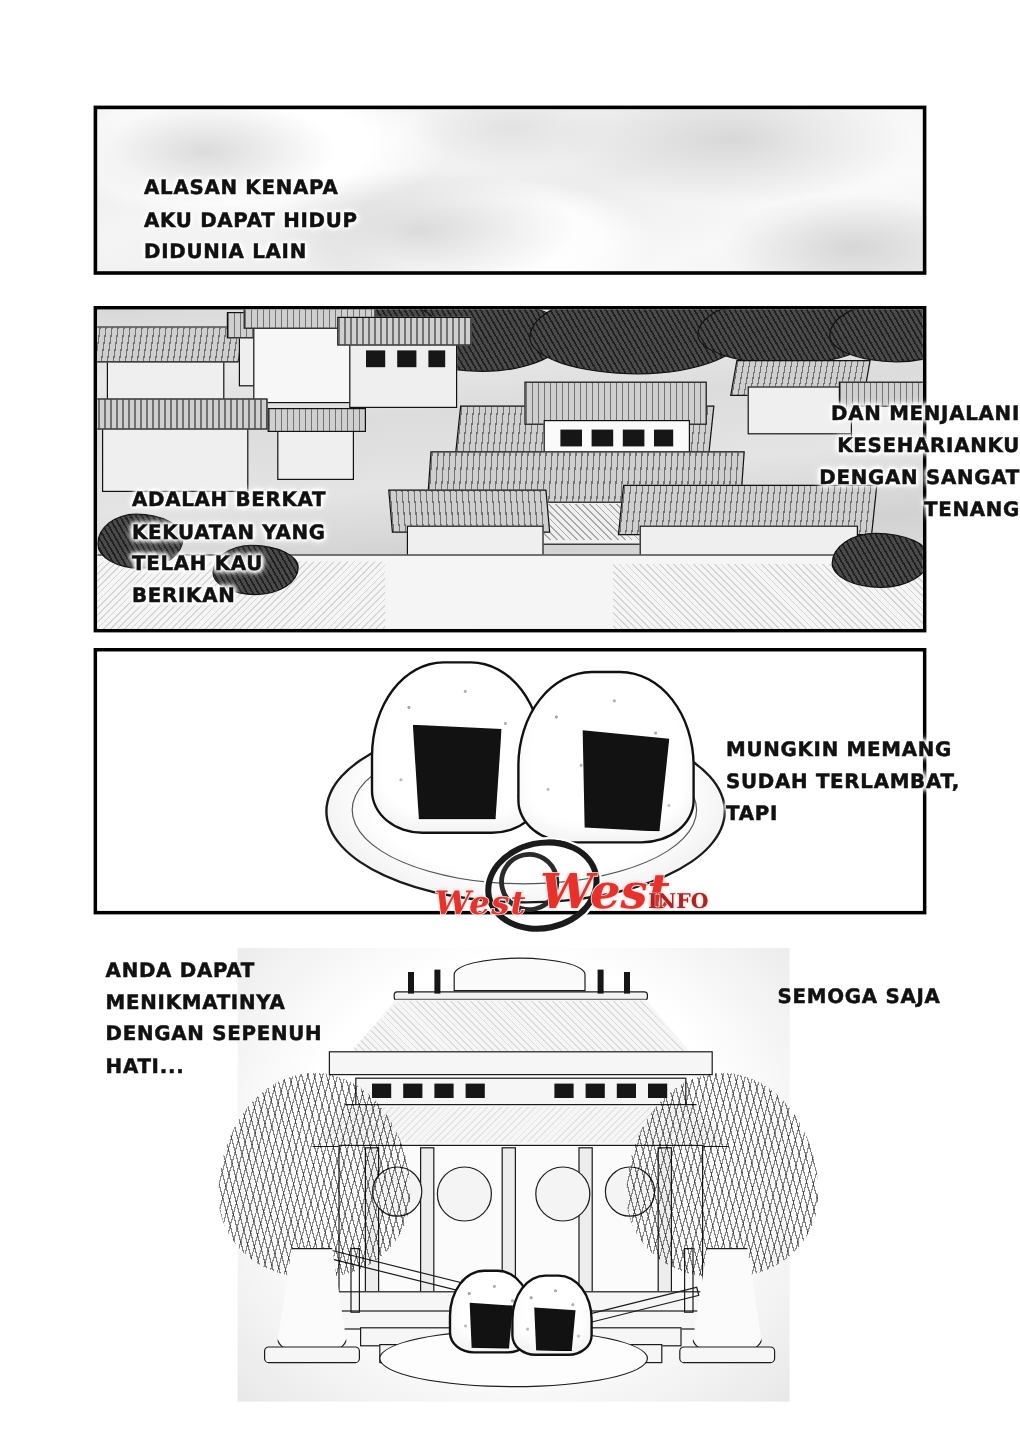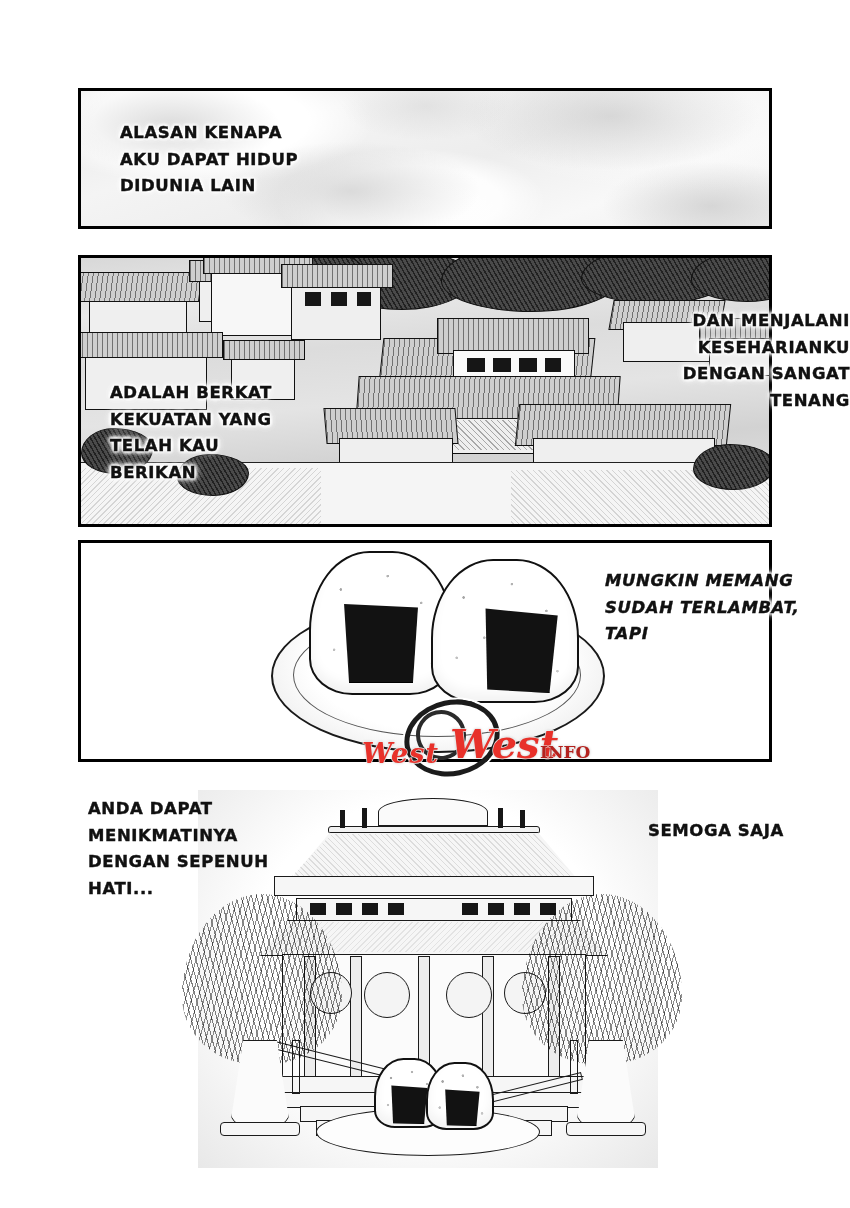--- a/index.html
+++ b/index.html
@@ -39,20 +39,21 @@
     letter-spacing: 0.6px;
     color: #111;
     white-space: pre-line;
     text-transform: uppercase;
     -webkit-text-stroke: 0.4px #111;
   }
   .cap.halo {
     text-shadow:
       0 0 4px #fff, 0 0 4px #fff, 0 0 4px #fff, 0 0 4px #fff,
       0 0 8px #fff, 0 0 8px #fff, 1px 1px 3px #fff, -1px -1px 3px #fff;
+    margin-top: 24px;
   }
 
   
   #panel1 {
     left: 78px; top: 88px; width: 694px; height: 141px;
     background:
       radial-gradient(ellipse 240px 90px at 120px 30px, #ffffff 0%, #ffffff 45%, rgba(255,255,255,0) 72%),
       radial-gradient(ellipse 180px 70px at 330px 110px, #ffffff 0%, rgba(255,255,255,0.85) 50%, rgba(255,255,255,0) 75%),
       radial-gradient(ellipse 300px 120px at 600px 20px, #fbfbfb 0%, rgba(250,250,250,0) 70%),
       linear-gradient(160deg, #e7e7e7 0%, #f4f4f4 28%, #ededed 55%, #f8f8f8 78%, #efefef 100%);
@@ -310,21 +311,21 @@
     <div class="onigiri" style="left:228px; top:8px; width:140px; height:140px;">
       <div class="rice-tex"></div>
     </div>
     <div class="nori" style="left:258px; top:56px; width:82px; height:82px; clip-path:polygon(6% 6%, 94% 10%, 88% 100%, 12% 100%); border-radius:6px;"></div>
 
     <div class="onigiri" style="left:350px; top:16px; width:144px; height:140px;">
       <div class="rice-tex"></div>
     </div>
     <div class="nori" style="left:398px; top:62px; width:80px; height:86px; clip-path:polygon(8% 4%, 96% 12%, 86% 100%, 10% 96%); border-radius:6px;"></div>
   </div>
-  <div class="cap halo" style="left:605px; top:568px; width:225px;font-style:italic;">MUNGKIN MEMANG
+  <div class="cap halo" style="left:605px; top:588px; width:225px;">MUNGKIN MEMANG
 SUDAH TERLAMBAT,
 TAPI</div>
 
   <div id="watermark">
     <div class="wm-ring"></div>
     <div class="wm-ring2"></div>
     <div class="wm-text" id="wm-west">West</div>
     <div class="wm-text" id="wm-manga">West</div>
     <div class="wm-text" id="wm-info">INFO</div>
   </div>

